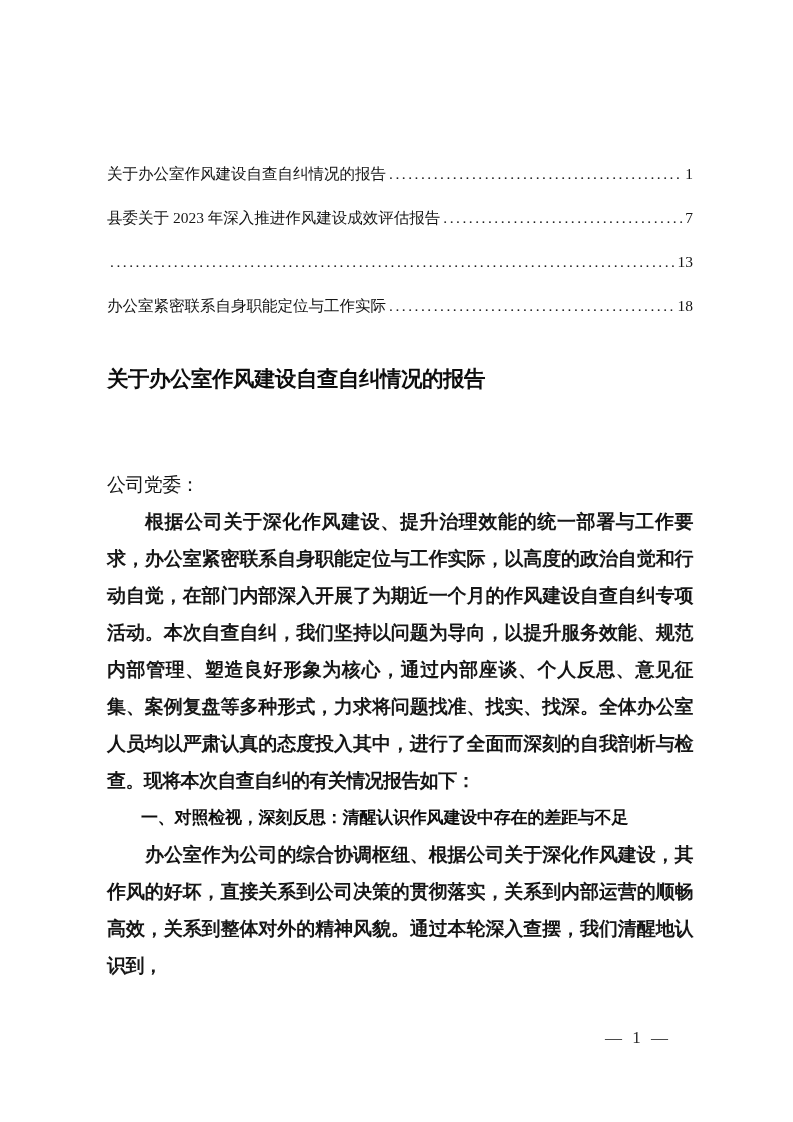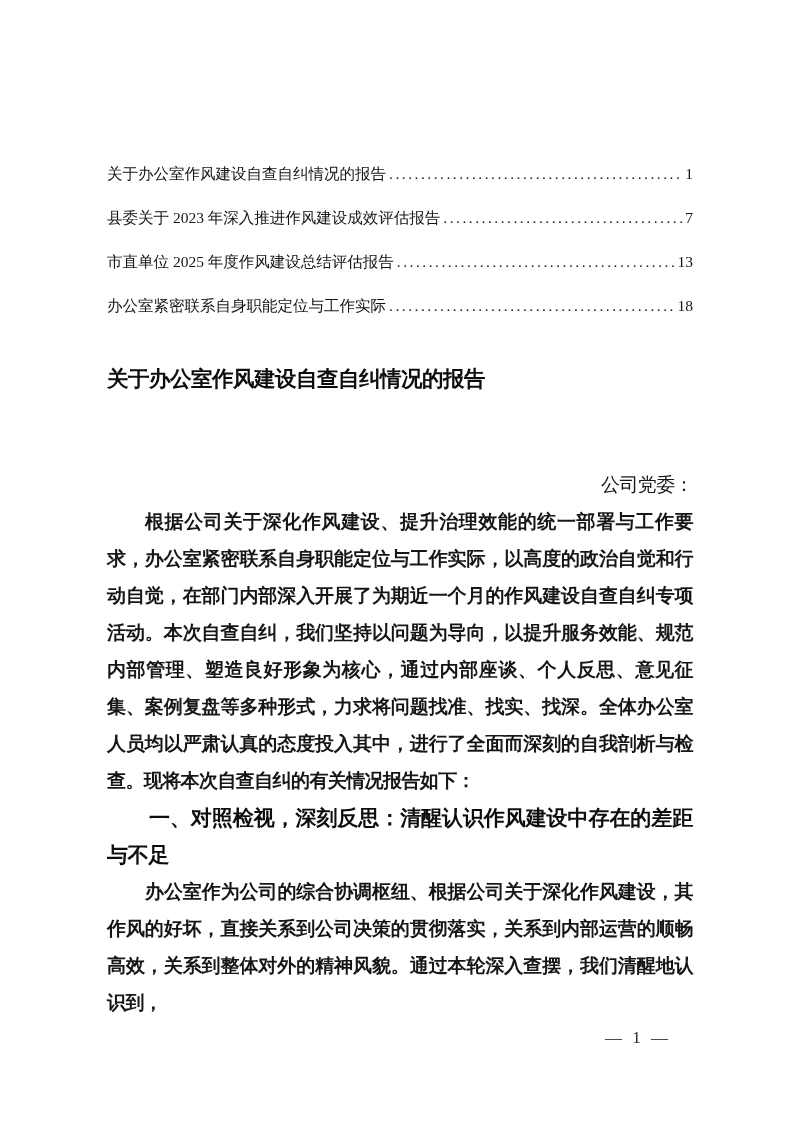--- a/index.html
+++ b/index.html
@@ -67,30 +67,30 @@
     letter-spacing: -0.6px;
     line-height: 37px;
     color: #161616;
     text-align: justify;
   }
   .doc-body p, .doc-body h2 {
     margin: 0;
     padding: 0;
   }
   .salutation {
-    text-align: right;
+    text-align: left;
   }
   .indent {
     text-indent: 2em;
     font-weight: bold;
   }
   .section-heading {
     font-family: "Liberation Sans", "DejaVu Sans", sans-serif;
     font-weight: bold;
-    font-size: 21px;
+    font-size: 17px;
     letter-spacing: -0.2px;
     line-height: 37px;
     color: #0d0d0d;
     text-align: justify;
   }
 
   
   .page-footer {
     position: absolute;
     top: 1028px;
@@ -113,21 +113,20 @@
       <span class="toc-title">关于办公室作风建设自查自纠情况的报告</span>
       <span class="toc-leader">........................................................................................................................................................................................................</span>
       <span class="toc-page">1</span>
     </div>
     <div class="toc-item">
       <span class="toc-title">县委关于 2023 年深入推进作风建设成效评估报告</span>
       <span class="toc-leader">........................................................................................................................................................................................................</span>
       <span class="toc-page">7</span>
     </div>
     <div class="toc-item">
-      <span class="toc-title">市直单位 2025 年度作风建设总结评估报告</span>
       <span class="toc-leader">........................................................................................................................................................................................................</span>
       <span class="toc-page">13</span>
     </div>
     <div class="toc-item">
       <span class="toc-title">办公室紧密联系自身职能定位与工作实际</span>
       <span class="toc-leader">........................................................................................................................................................................................................</span>
       <span class="toc-page">18</span>
     </div>
   </nav>
 

